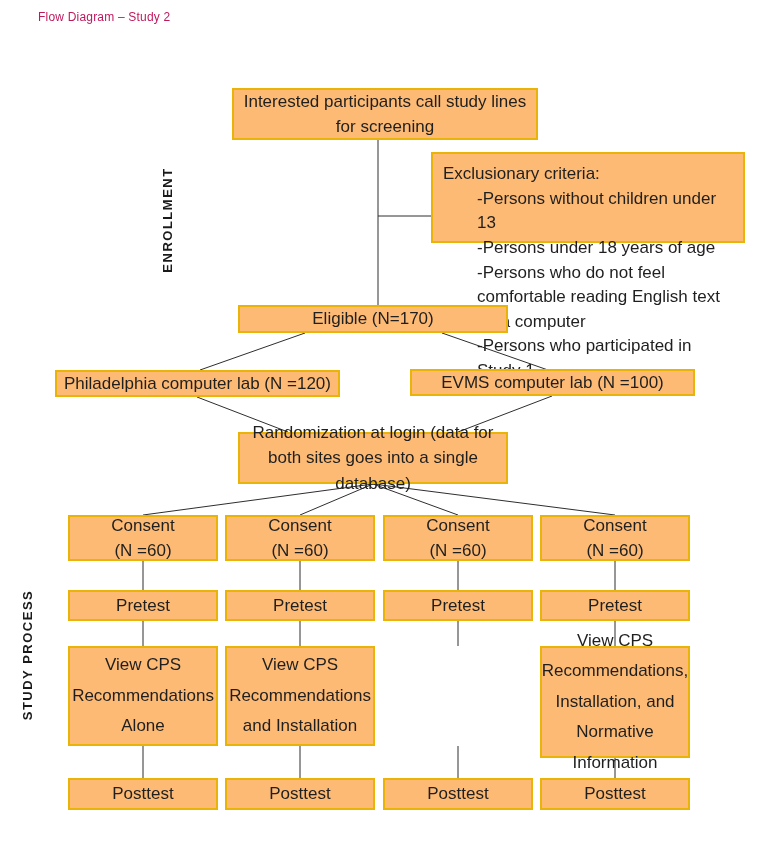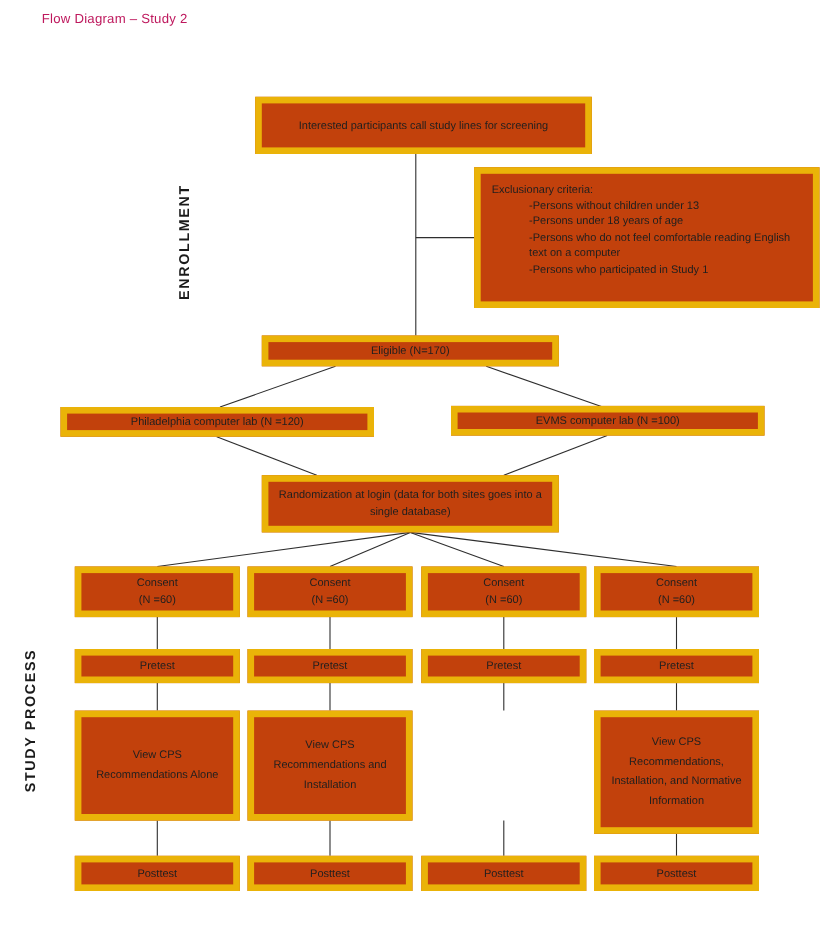--- a/index.html
+++ b/index.html
@@ -1,28 +1,28 @@
 <!DOCTYPE html>
 <html><head>
 <meta charset="utf-8">
 <style>
   html, body { margin: 0; padding: 0; background: #ffffff; }
   body { font-family: "Liberation Sans", sans-serif; color: #1f1f1f; }
   .canvas { position: relative; width: 758px; height: 864px; background: #ffffff; overflow: hidden; }
   .lines { position: absolute; left: 0; top: 0; }
   .box {
     position: absolute;
-    border: 6px solid #eab308;
-    background: #c2410c;
+    border: 2px solid #eab308;
+    background: #fdba74;
     display: flex;
     flex-direction: column;
     align-items: center;
     justify-content: center;
     text-align: center;
-    font-size: 10px;
+    font-size: 17px;
     line-height: 1.5;
     padding: 2px 6px;
     box-sizing: border-box;
   }
   .title {
     position: absolute;
     left: 38px;
     top: 10px;
     font-size: 12px;
     letter-spacing: 0.2px;
@@ -90,21 +90,21 @@
     </g>
   </svg>
 
   <div class="title">Flow Diagram – Study 2</div>
 
   <div class="vlabel" style="left:70px; top:210px;">ENROLLMENT</div>
   <div class="vlabel" style="left:-70px; top:645px;">STUDY PROCESS</div>
 
   <div class="box" style="left:232px; top:88px; width:306px; height:52px;">Interested participants call study lines for screening</div>
 
-  <div class="box exclusion" style="left:431px; top:152px; width:314px; height:128px;">
+  <div class="box exclusion" style="left:431px; top:152px; width:314px; height:91px;">
     <div>Exclusionary criteria:</div>
     <div class="items">
       <div>-Persons without children under 13</div>
       <div>-Persons under 18 years of age</div>
       <div>-Persons who do not feel comfortable reading English text on a computer</div>
       <div>-Persons who participated in Study 1</div>
     </div>
   </div>
 
   <div class="box" style="left:238px; top:305px; width:270px; height:28px;">Eligible (N=170)</div>

